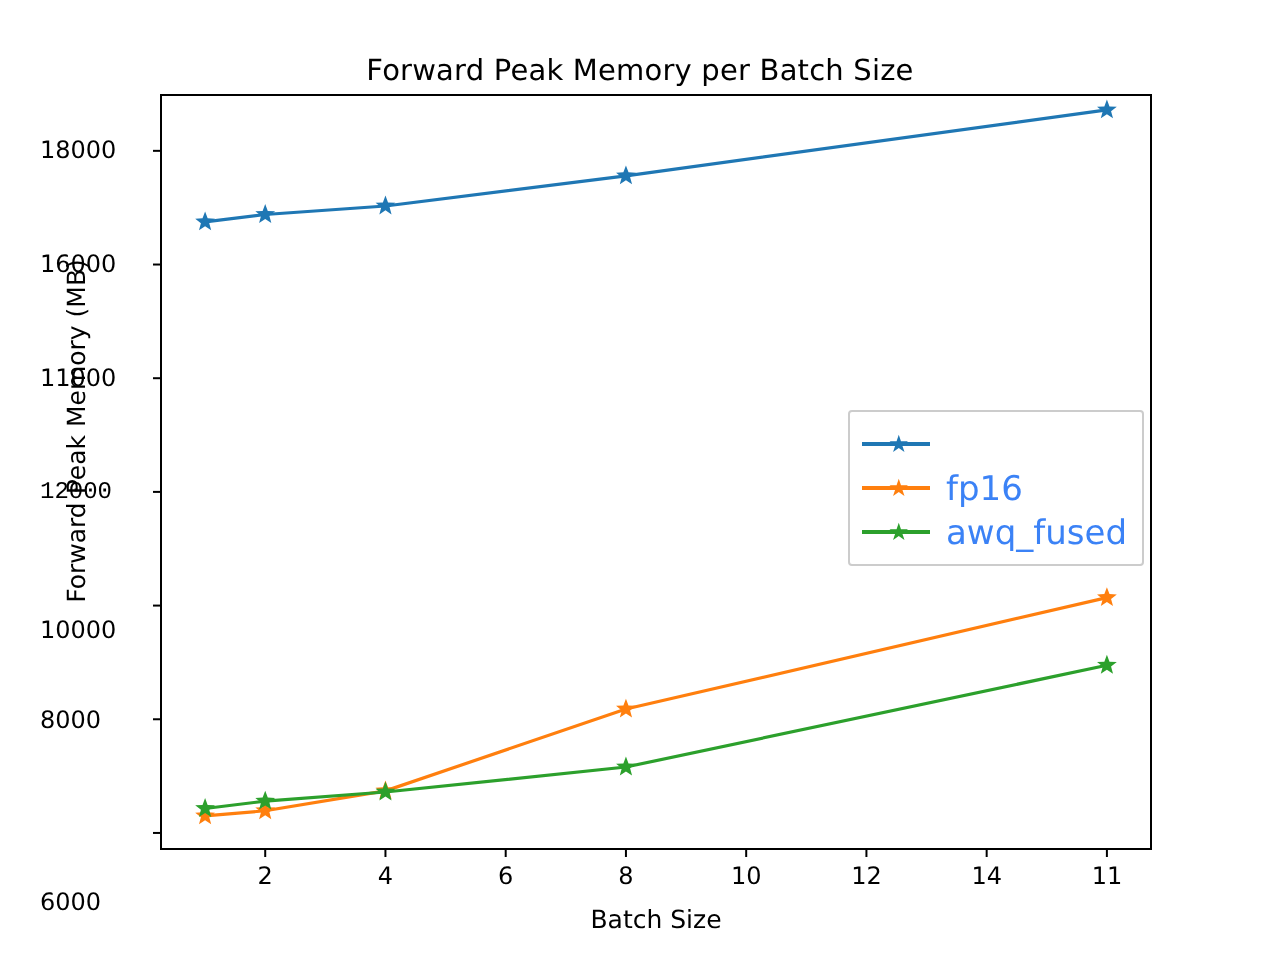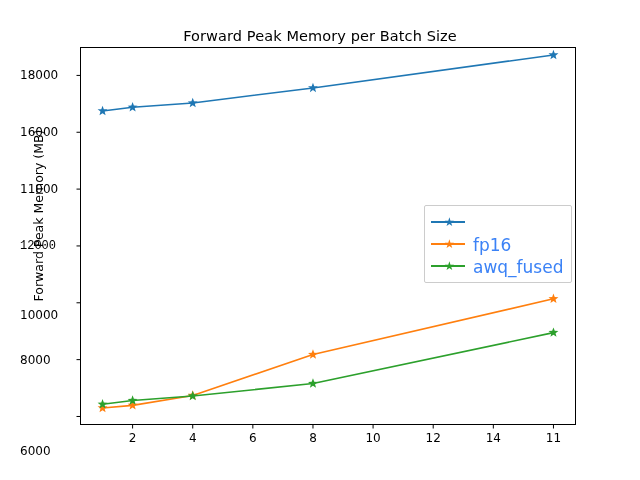--- a/index.html
+++ b/index.html
@@ -162,20 +162,21 @@
       <div class="ytick-label" style="top: 315px;">10000</div>
       <div class="ytick-label" style="top: 245.947px; font-family: Liberation Mono, monospace;">12000</div>
       <div class="ytick-label" style="top: 189.105px;">11000</div>
       <div class="ytick-label" style="top: 132.263px;">16000</div>
       <div class="ytick-label" style="top: 75.4211px;">18000</div>
     </div>
 
   <div id="xtick-labels-holder"></div>
 
   <div id="ylabel">Forward Peak Memory (MB)</div>
+  <div id="xlabel">Batch Size</div>
 
   <div id="legend">
       <div class="legend-row">
         <span class="legend-sample">
           <span class="lline" style="background: rgb(31, 119, 180);"></span>
           <span class="lstar" style="color: rgb(31, 119, 180);">★</span>
         </span>
         <span class="legend-label">fp16</span>
       </div>
       <div class="legend-row">

